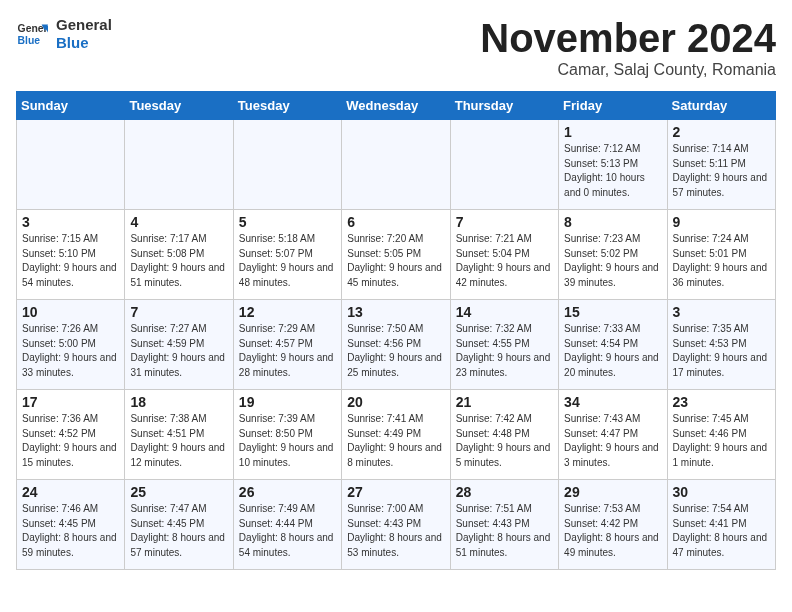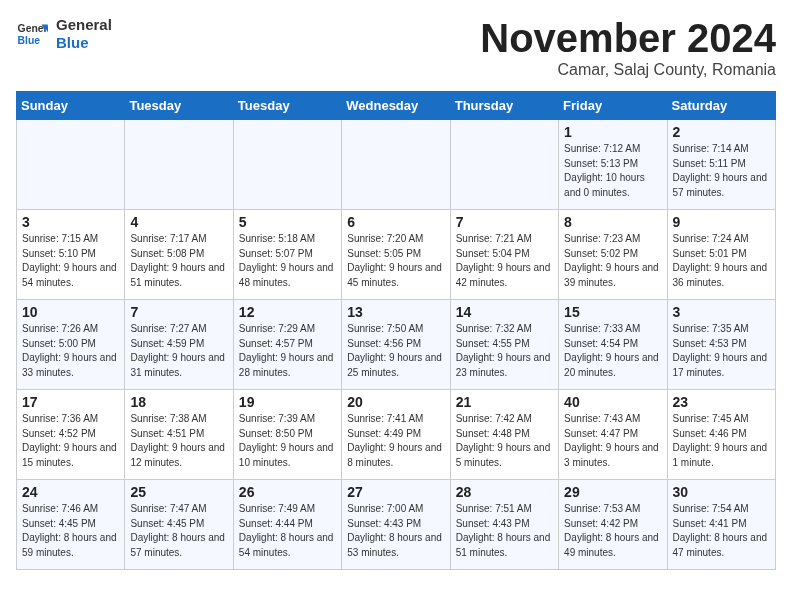--- a/index.html
+++ b/index.html
@@ -264,21 +264,21 @@
 and 8 minutes.</div>
         </td>
         <td>
           <span class="day-num">21</span>
           <div class="day-info">Sunrise: 7:42 AM
 Sunset: 4:48 PM
 Daylight: 9 hours
 and 5 minutes.</div>
         </td>
         <td>
-          <span class="day-num">40</span>
+          <span class="day-num">34</span>
           <div class="day-info">Sunrise: 7:43 AM
 Sunset: 4:47 PM
 Daylight: 9 hours
 and 3 minutes.</div>
         </td>
         <td>
           <span class="day-num">23</span>
           <div class="day-info">Sunrise: 7:45 AM
 Sunset: 4:46 PM
 Daylight: 9 hours

